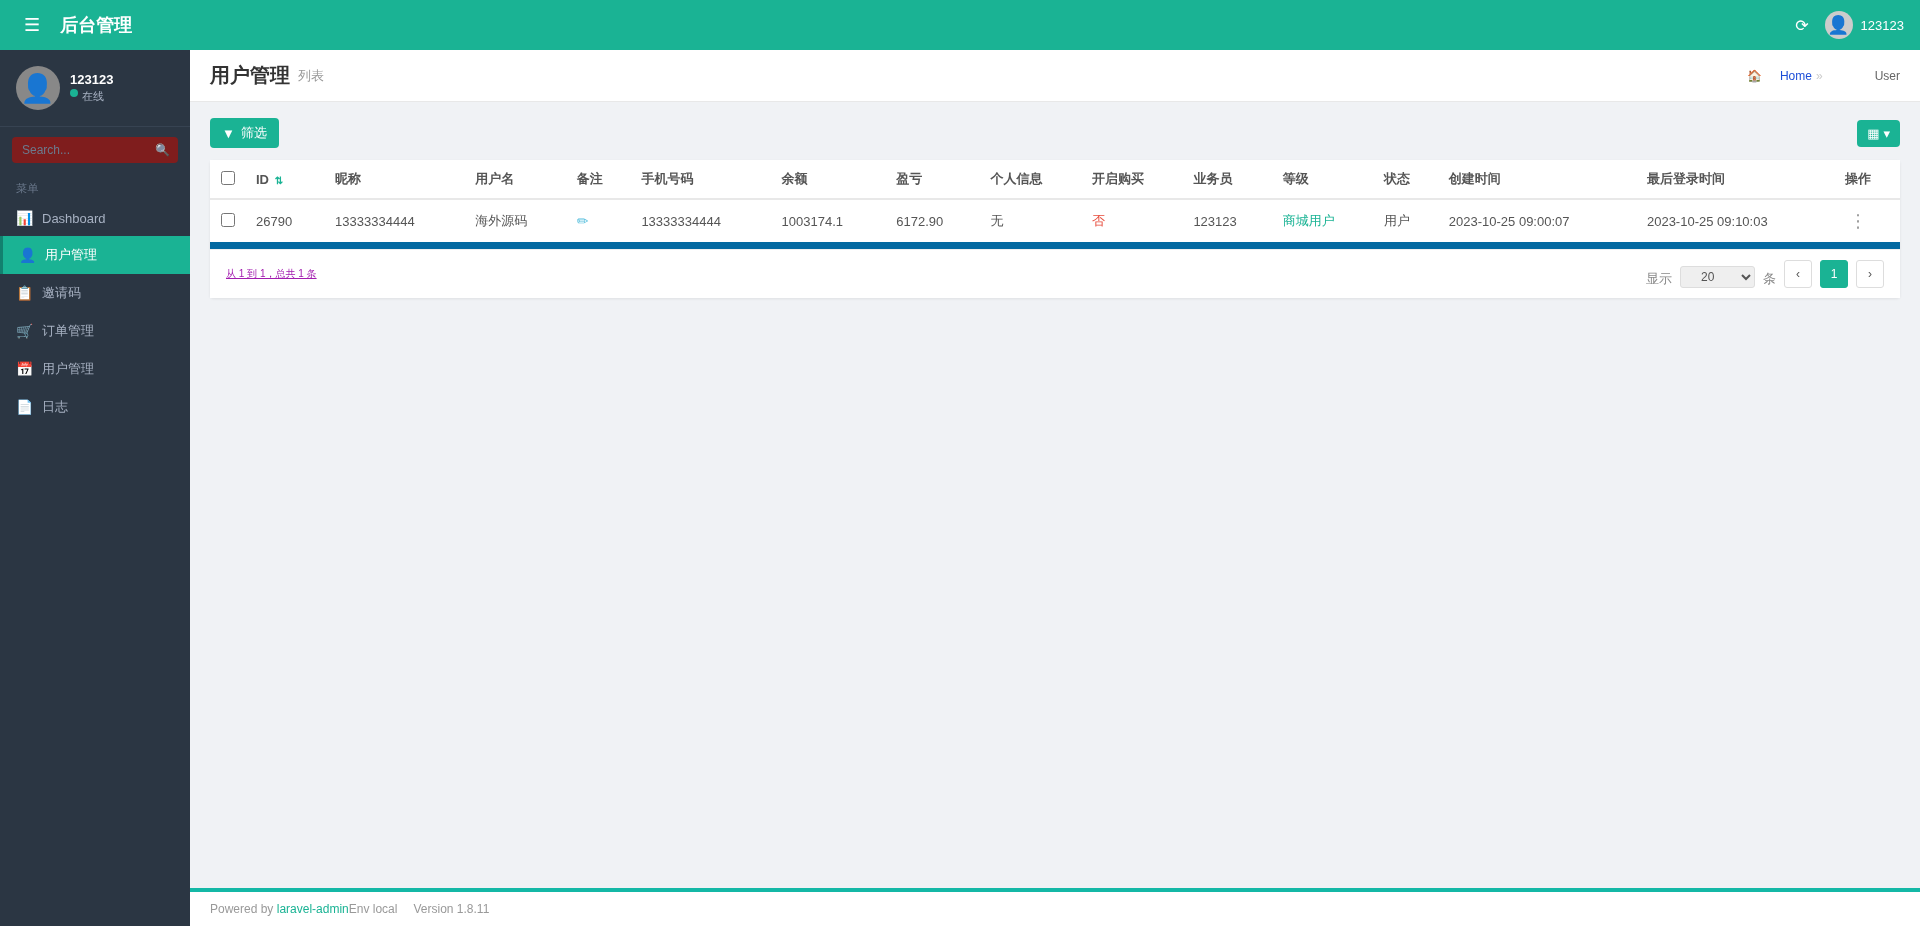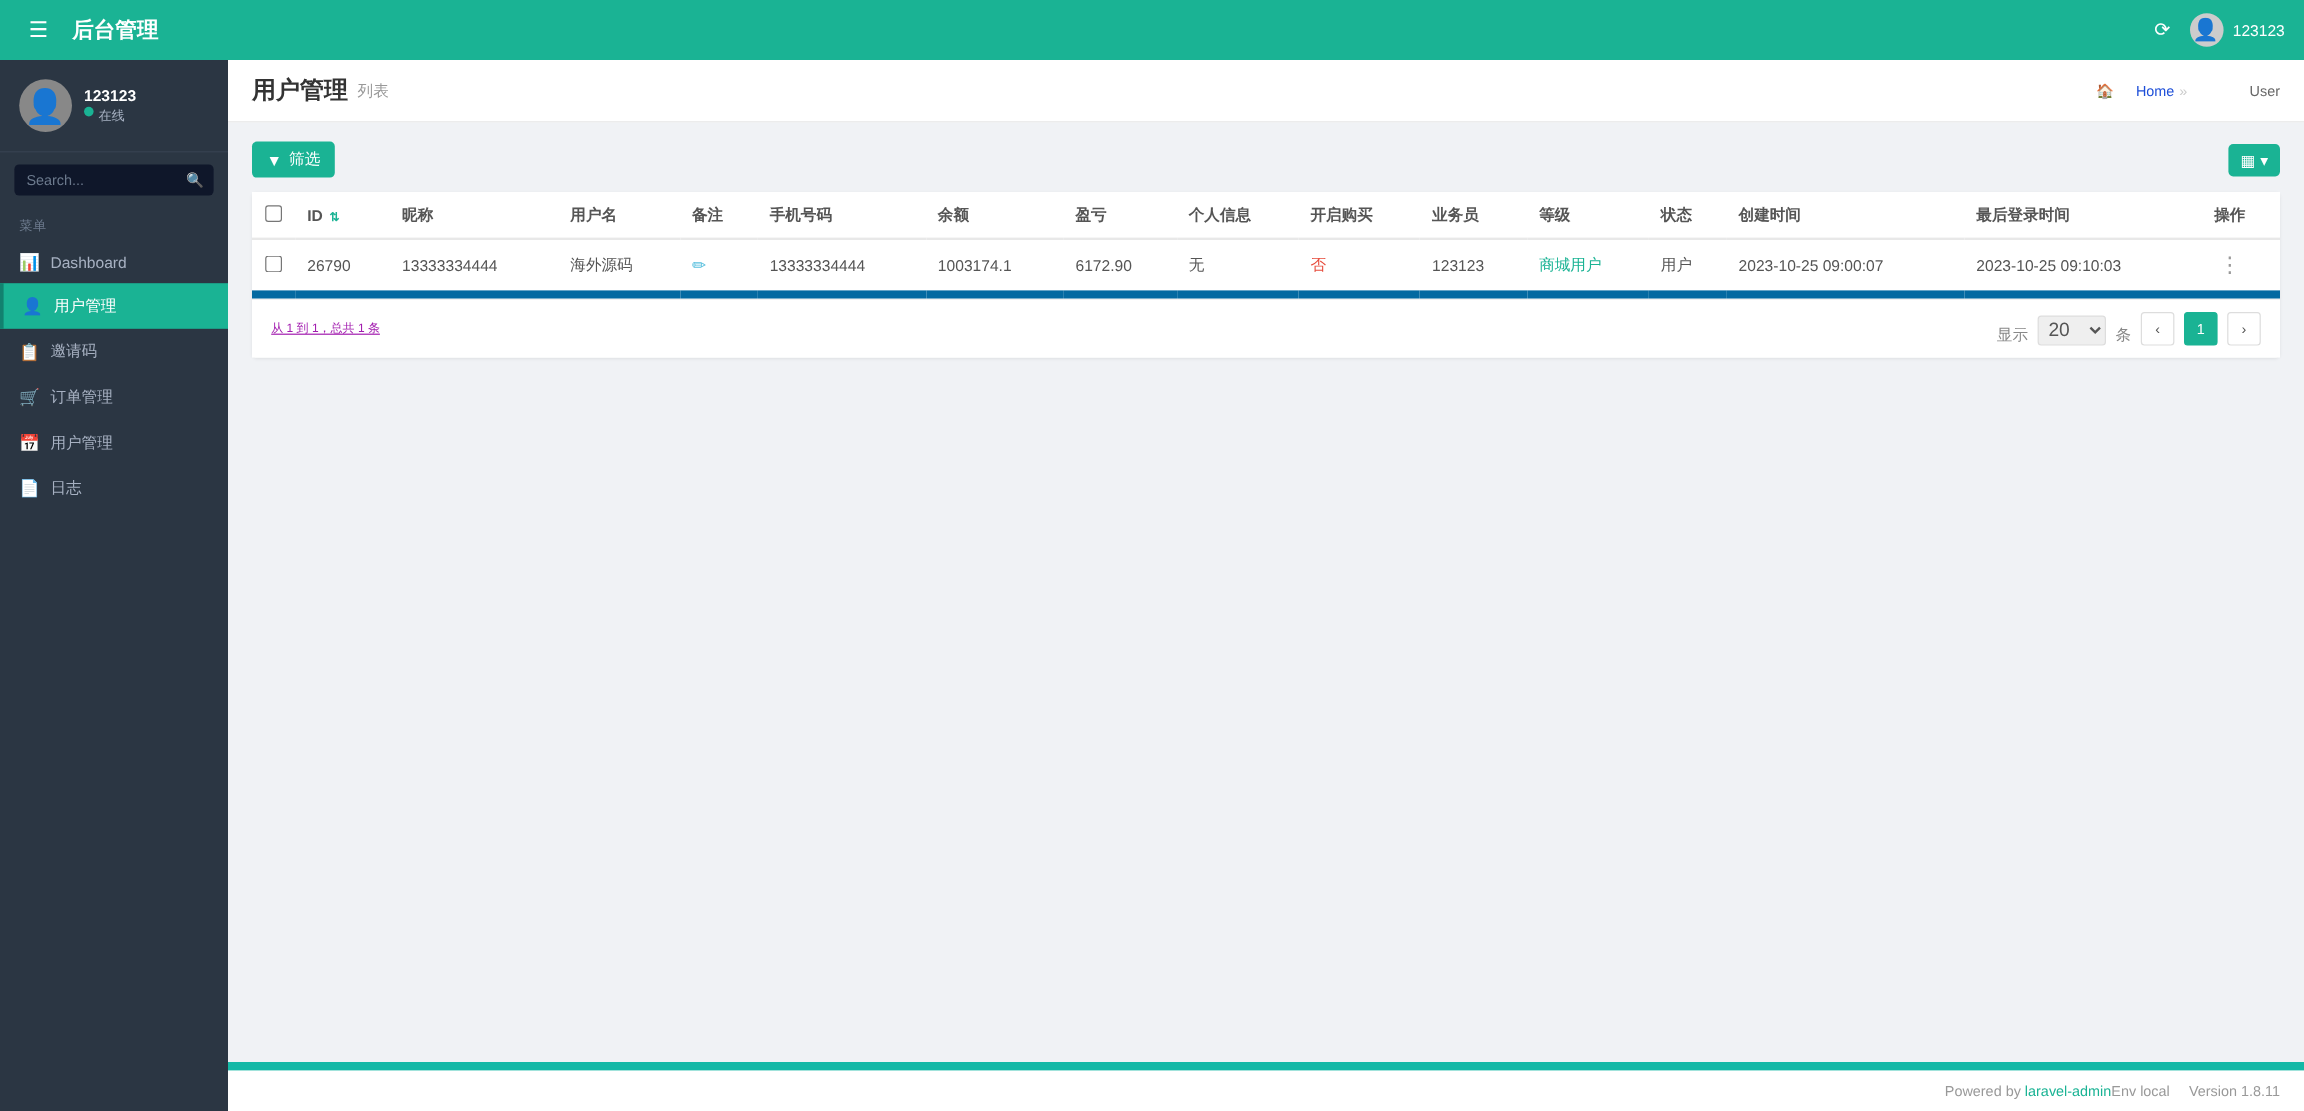--- a/index.html
+++ b/index.html
@@ -47,21 +47,21 @@
     }
     .sidebar-avatar { width: 44px; height: 44px; border-radius: 50%; background: #888; overflow: hidden; display: flex; align-items: center; justify-content: center; font-size: 18px; flex-shrink: 0; }
     .sidebar-user-info { display: flex; flex-direction: column; }
     .sidebar-username { color: #fff; font-size: 13px; font-weight: 600; }
     .sidebar-status { display: flex; align-items: flex-start; gap: 4px; font-size: 11px; color: #a7b1c2; margin-top: 2px; }
     .status-dot { width: 8px; height: 8px; border-radius: 50%; background: #1ab394; }
 
     .sidebar-search { padding: 10px 12px; }
     .sidebar-search input {
       width: 100%;
-      background: #0f172a;
+      background: #7f1d1d;
       border: none;
       border-radius: 4px;
       color: #a7b1c2;
       padding: 6px 30px 6px 10px;
       font-size: 12px;
       outline: none;
     }
     .sidebar-search input::placeholder { color: #6c7a8d; }
     .search-wrapper { position: relative; }
     .search-icon-sidebar { position: absolute; right: 8px; top: 50%; transform: translateY(-50%); color: #6c7a8d; font-size: 12px; }
@@ -164,44 +164,44 @@
       padding: 10px 16px;
       border-top: 1px solid #f0f0f0;
       background: #fff;
     }
     .pagination-info { color: #a21caf; font-size: 10px; text-decoration: underline; }
     .pagination-right { display: flex; align-items: flex-end; gap: 8px; }
     .page-size-label { color: #888; font-size: 13px; }
     .page-size-select {
       border: 1px solid #ddd;
       border-radius: 3px;
-      padding: 2px 4px;
-      font-size: 16px;
+      padding: 2px 16px;
+      font-size: 12px;
       color: #555;
     }
     .per-page-label { color: #888; font-size: 13px; }
     .pagination-btn {
       width: 28px; height: 28px;
       border: 1px solid #ddd;
       background: #fff;
       border-radius: 3px;
       cursor: pointer;
       display: flex; align-items: center; justify-content: center;
       font-size: 12px; color: #555;
     }
     .pagination-btn.active { background: #1ab394; color: #fff; border-color: #1ab394; }
 
     
     .page-footer {
       background: #fff;
       padding: 10px 20px;
-      border-top: 7px solid #14b8a6;
-      display: flex;
-      align-items: center;
-      justify-content: flex-end;
+      border-top: 4px solid #14b8a6;
+      display: flex;
+      align-items: center;
+      justify-content: flex-start;
       font-size: 12px;
       color: #999;
       flex-shrink: 0;
     }
     .footer-link { color: #1ab394; text-decoration: none; }
     .footer-right { display: flex; gap: 16px; }
 
     
     input[type="checkbox"] { width: 14px; height: 14px; cursor: pointer; }
   </style>

